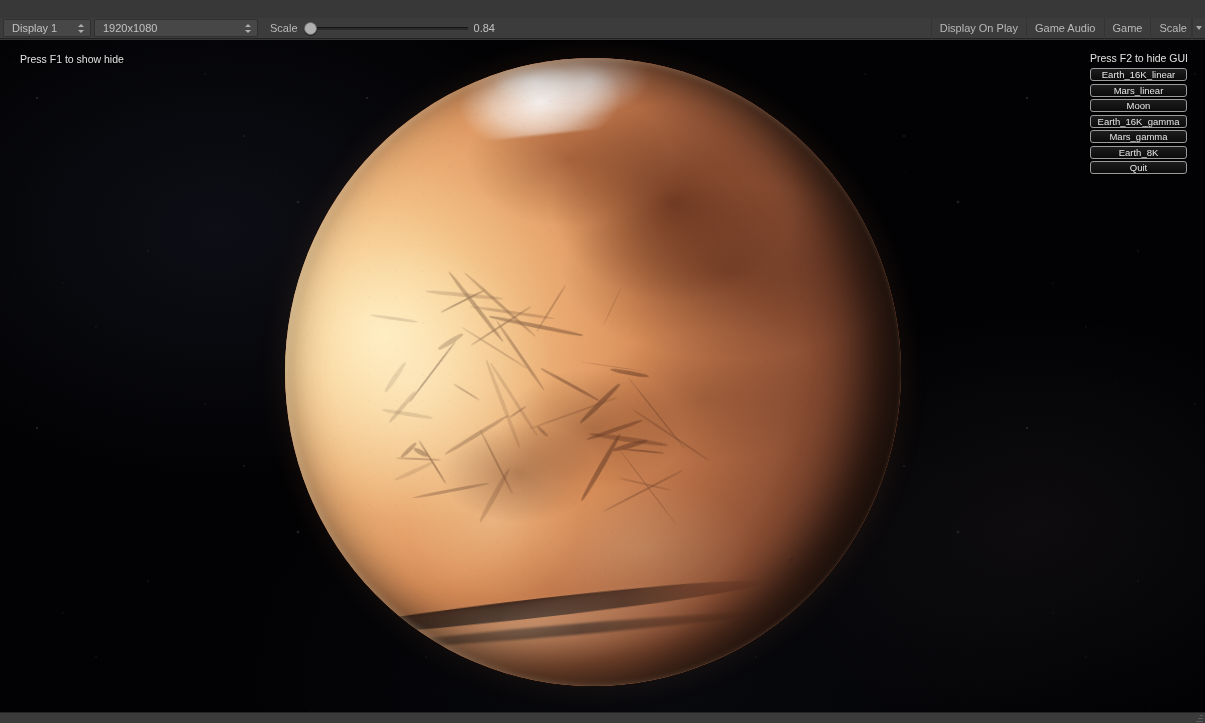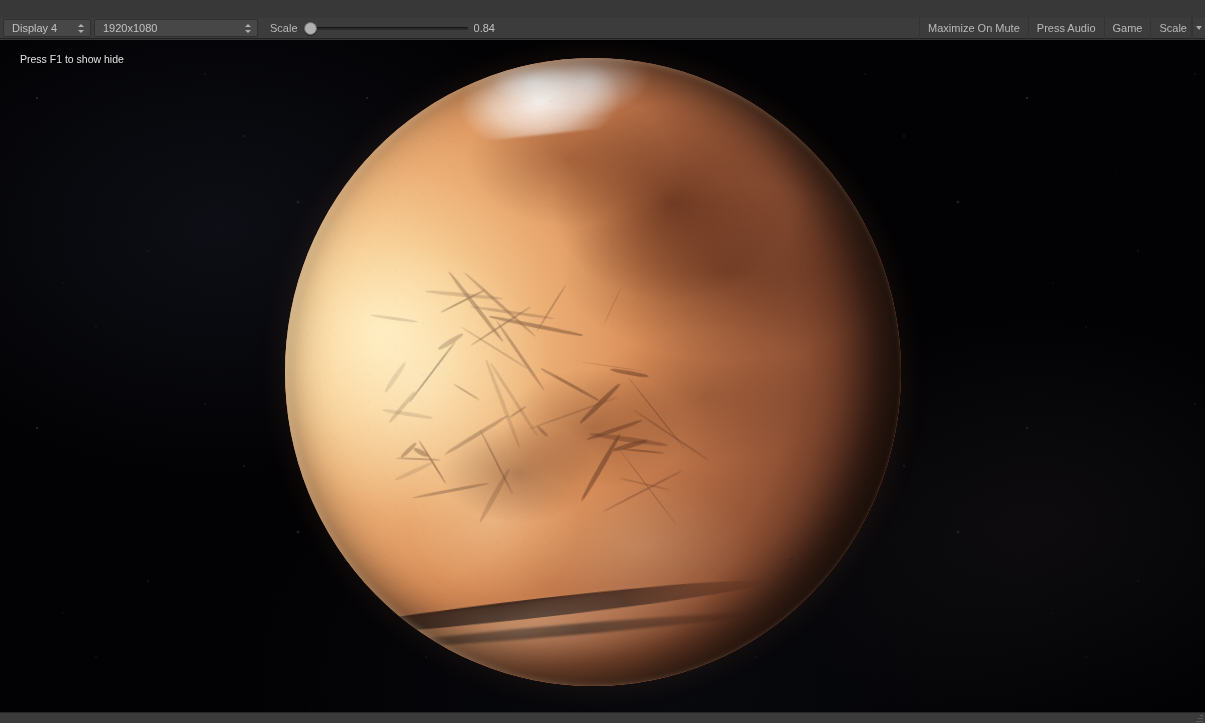--- a/index.html
+++ b/index.html
@@ -425,42 +425,42 @@
 </style>
 </head>
 <body>
 
 <div id="app">
 
 
   <div class="toolbar">
 
     <div class="tb-popup popup-display">
-      <span>Display 4</span>
+      <span>Display 1</span>
       <span class="updown"></span>
     </div>
 
     <div class="tb-popup popup-res">
       <span>1920x1080</span>
       <span class="updown"></span>
     </div>
 
     <div class="scale-group">
       <span class="scale-label">Scale</span>
       <div class="slider">
         <span class="track"></span>
         <span class="knob"></span>
       </div>
       <span class="scale-value">0.84</span>
     </div>
 
     <div class="tb-spacer"></div>
 
-    <div class="tb-btn">Maximize On Mute</div>
-    <div class="tb-btn">Press Audio</div>
+    <div class="tb-btn">Display On Play</div>
+    <div class="tb-btn">Game Audio</div>
     <div class="tb-btn">Game</div>
     <div class="tb-btn gizmos">Scale</div>
     <div class="gizmo-arrow"></div>
   </div>
 
   <div class="viewport">
 
     <div class="starfield"></div>
     <div class="starfield b"></div>
     <div class="starfield c"></div>
@@ -982,20 +982,30 @@
 
         <div class="layer grain"></div>
         <div class="layer shading"></div>
         <div class="limb"></div>
         <div class="rimlight"></div>
       </div>
     </div>
 
     <div class="gui-hint-left">Press F1 to show hide</div>
 
+    <div class="gui-panel">
+      <div class="gui-hint-right">Press F2 to hide GUI</div>
+      <div class="gui-btn">Earth_16K_linear</div>
+      <div class="gui-btn">Mars_linear</div>
+      <div class="gui-btn">Moon</div>
+      <div class="gui-btn">Earth_16K_gamma</div>
+      <div class="gui-btn">Mars_gamma</div>
+      <div class="gui-btn">Earth_8K</div>
+      <div class="gui-btn">Quit</div>
+    </div>
   </div>
 
   <div class="statusbar">
     <div class="resize-grip">
       <i style="bottom:0;width:7px"></i>
       <i style="bottom:3px;width:5px"></i>
       <i style="bottom:6px;width:3px"></i>
     </div>
   </div>
 </div>

